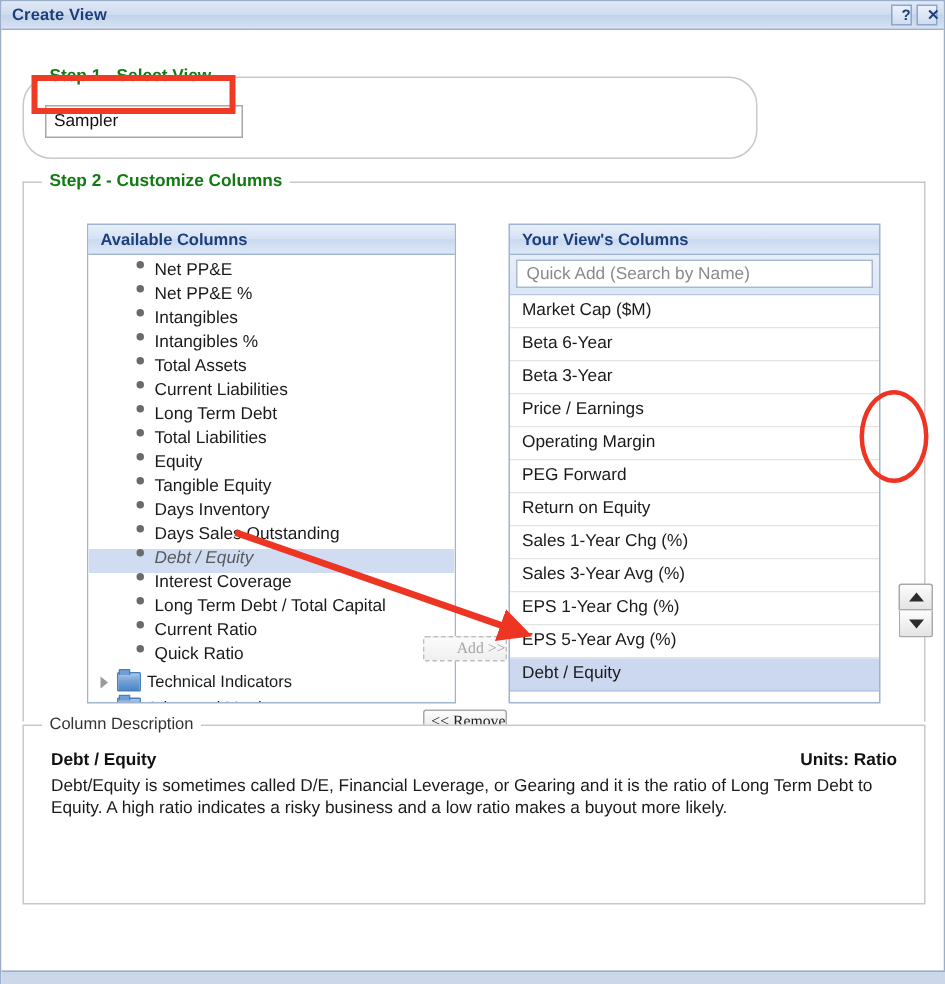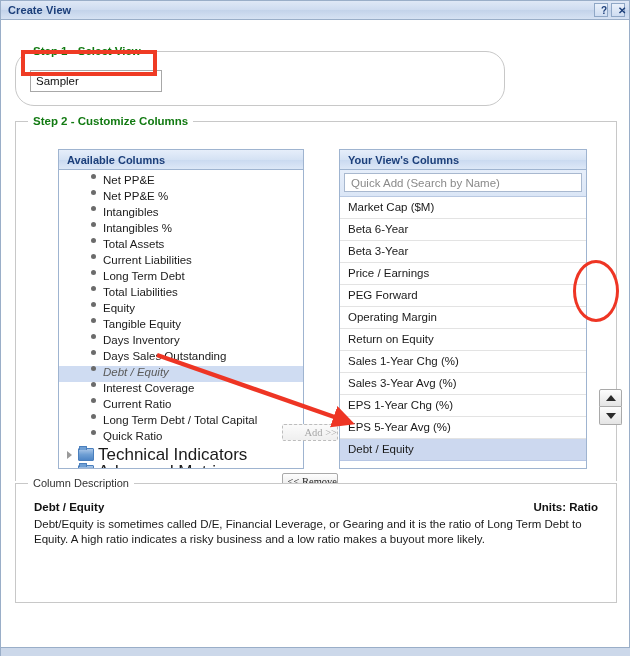--- a/index.html
+++ b/index.html
@@ -176,21 +176,21 @@
     font-style: italic;
     color: #5a5a5a;
   }
   .avail-item.selected .bullet { background: #6b6b6b; }
 
   .tree-item {
     display: flex;
     align-items: center;
     height: 17px;
     padding-left: 8px;
-    font-size: 17px;
+    font-size: 11px;
     color: #1a1a1a;
     cursor: pointer;
   }
   .tri {
     width: 0; height: 0;
     border-left: 5px solid #9a9a9a;
     border-top: 4px solid transparent;
     border-bottom: 4px solid transparent;
     margin-right: 6px;
     flex: none;
@@ -485,25 +485,25 @@
               <div class="avail-item selected">
                 <span class="bullet"></span>
                 <span>Debt / Equity</span>
               </div>
               <div class="avail-item">
                 <span class="bullet"></span>
                 <span>Interest Coverage</span>
               </div>
               <div class="avail-item">
                 <span class="bullet"></span>
+                <span>Long Term Debt / Total Capital</span>
+              </div>
+              <div class="avail-item">
+                <span class="bullet"></span>
                 <span>Current Ratio</span>
-              </div>
-              <div class="avail-item">
-                <span class="bullet"></span>
-                <span>Long Term Debt / Total Capital</span>
               </div>
               <div class="avail-item">
                 <span class="bullet"></span>
                 <span>Quick Ratio</span>
               </div>
             </div>
           <div id="avail-folders">
               <div class="tree-item">
                 <span class="tri"></span>
                 <span class="folder"></span>
@@ -527,22 +527,22 @@
         <div class="panel-head">Your View's Columns</div>
         <div class="panel-body">
           <div class="quickadd-wrap">
             <input class="quickadd" placeholder="Quick Add (Search by Name)" style="">
           </div>
           <div id="view-list">
               <div class="view-item">Market Cap ($M)</div>
               <div class="view-item">Beta 6-Year</div>
               <div class="view-item">Beta 3-Year</div>
               <div class="view-item">Price / Earnings</div>
+              <div class="view-item">Operating Margin</div>
               <div class="view-item">PEG Forward</div>
-              <div class="view-item">Operating Margin</div>
               <div class="view-item">Return on Equity</div>
               <div class="view-item">Sales 1-Year Chg (%)</div>
               <div class="view-item">Sales 3-Year Avg (%)</div>
               <div class="view-item">EPS 1-Year Chg (%)</div>
               <div class="view-item">EPS 5-Year Avg (%)</div>
               <div class="view-item selected">Debt / Equity</div>
             </div>
         </div>
       </div>
 

